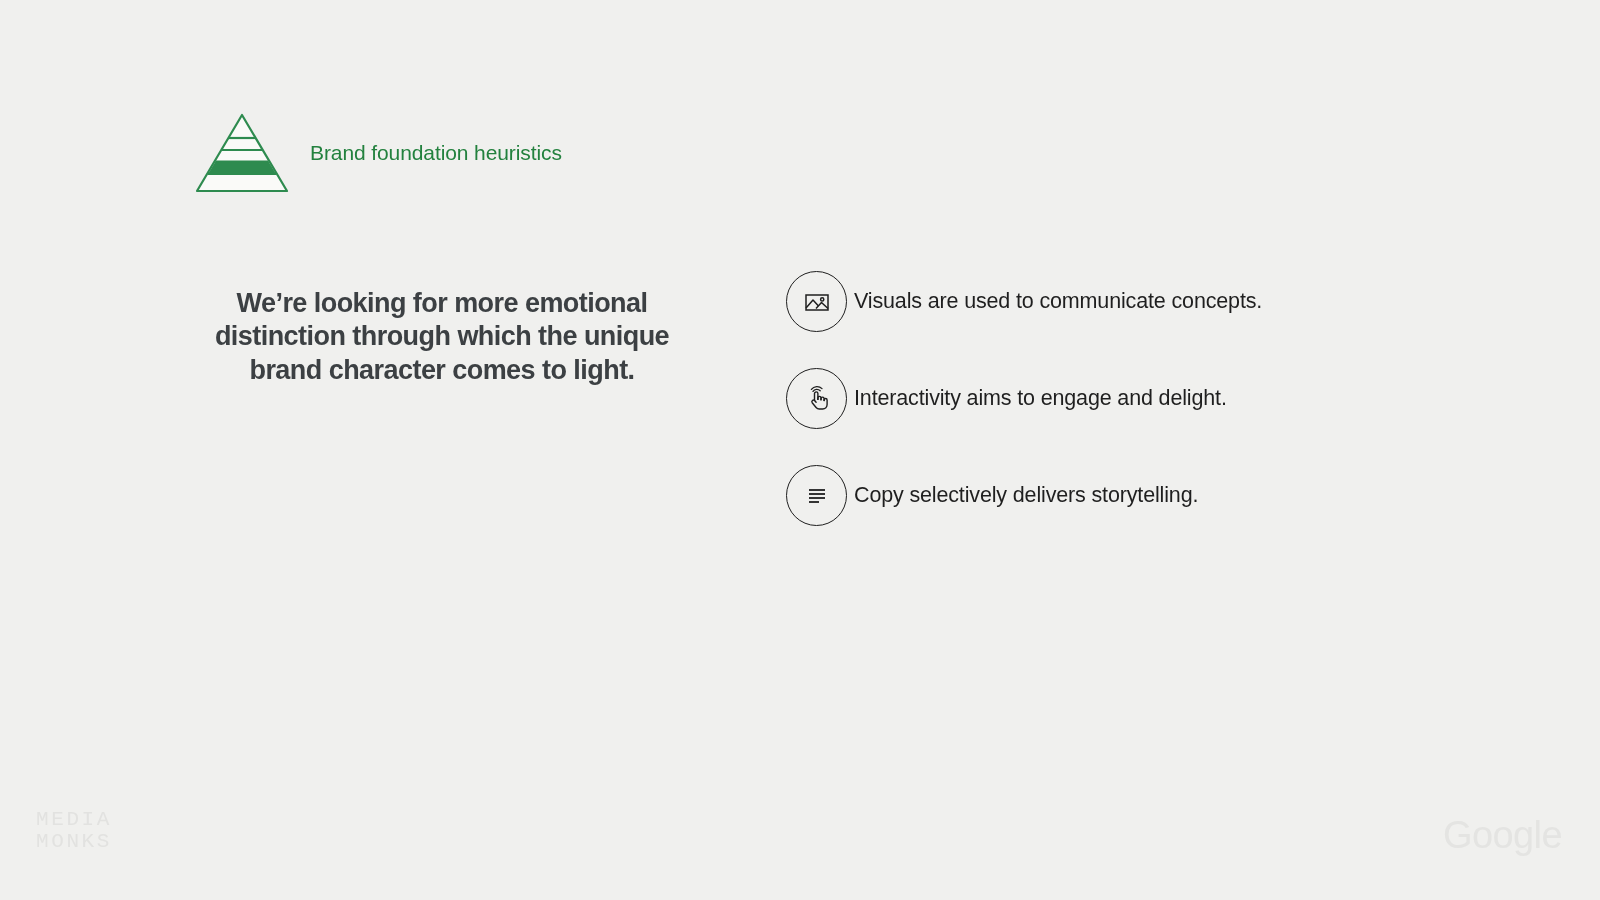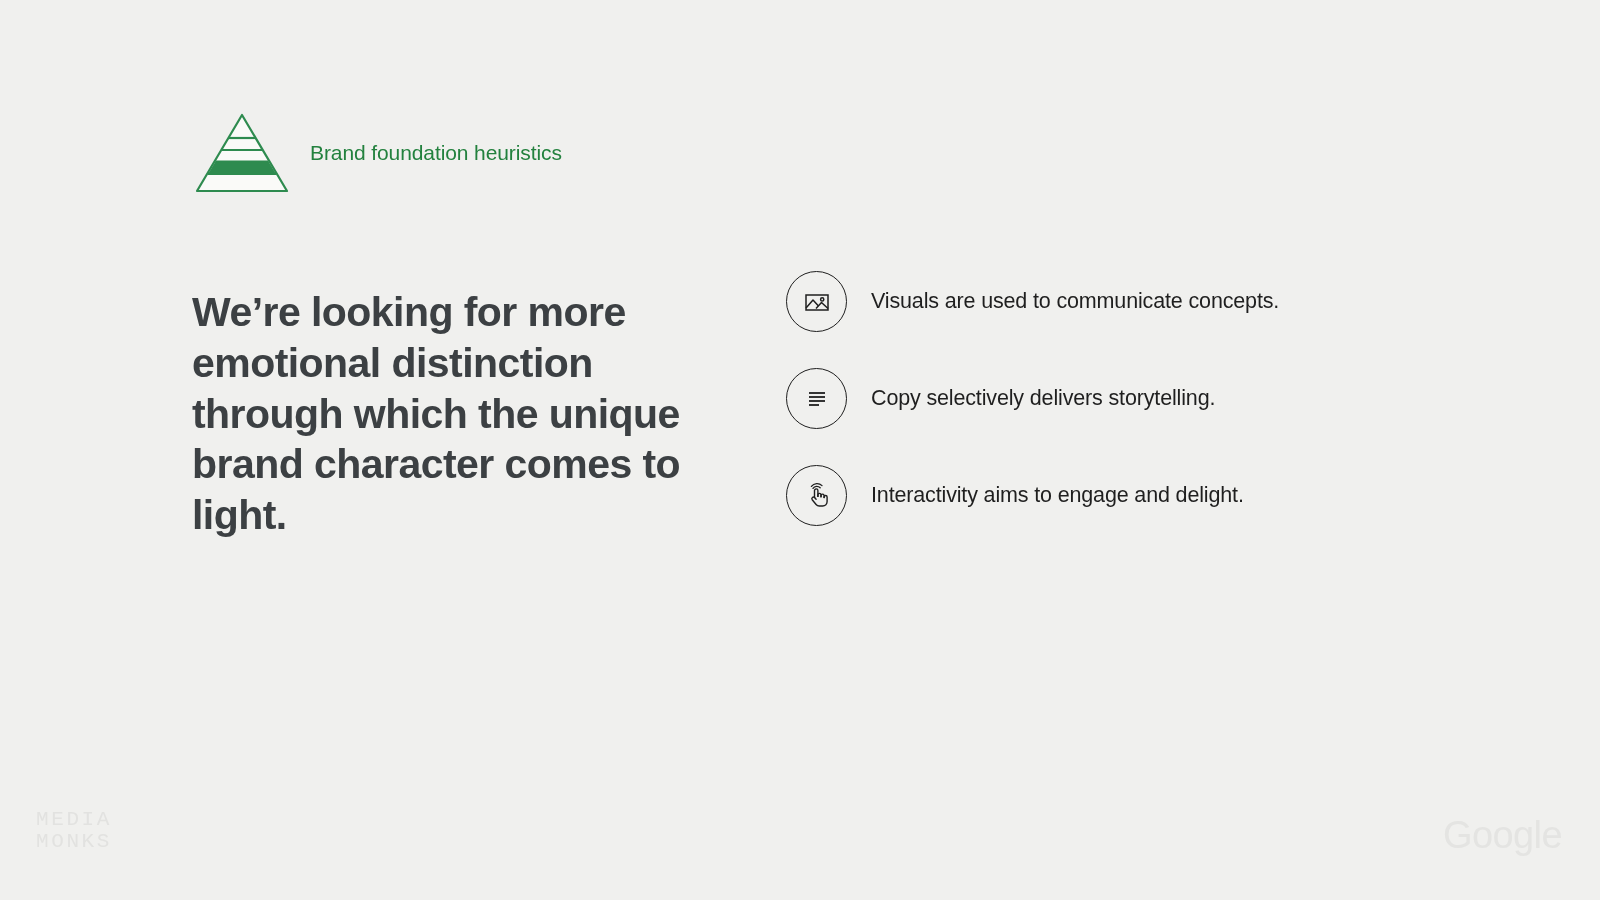--- a/index.html
+++ b/index.html
@@ -14,20 +14,21 @@
     background: #F0F0EE;
     font-family: "Liberation Sans", sans-serif;
     position: relative;
     -webkit-font-smoothing: antialiased;
   }
 
   .slide {
     position: relative;
     width: 1600px;
     height: 900px;
+    text-align: center;
   }
 
   
   .brandmark-row {
     position: absolute;
     left: 194px;
     top: 112px;
     display: flex;
     align-items: center;
   }
@@ -47,41 +48,41 @@
     font-weight: 500;
     white-space: nowrap;
   }
 
   
   .headline {
     position: absolute;
     left: 192px;
     top: 287px;
     width: 500px;
-    font-size: 41px;
+    font-size: 27px;
     line-height: 1.24;
     letter-spacing: -0.55px;
     font-weight: 700;
     color: #3C4043;
   }
 
   
   .heuristics {
     position: absolute;
     left: 786px;
     top: 271px;
     display: flex;
     flex-direction: column;
     gap: 36px;
   }
 
   .heuristic-item {
     display: flex;
     align-items: center;
-    gap: 24px;
+    gap: 7px;
   }
 
   .heuristic-icon-circle {
     width: 61px;
     height: 61px;
     min-width: 61px;
     border: 1.6px solid #1F1F1F;
     border-radius: 50%;
     display: flex;
     align-items: center;
@@ -162,46 +163,46 @@
           <path d="M4 21 L11 13 L16.5 19" stroke-linejoin="round"></path>
           <path d="M14 21.5 L19.5 15.5 L26 21.5" stroke-linejoin="round"></path>
           <circle cx="20.2" cy="12.4" r="1.6"></circle>
         </svg>
       </div>
       <div class="heuristic-text">Visuals are used to communicate concepts.</div>
     </div>
 
     <div class="heuristic-item">
       <div class="heuristic-icon-circle">
+        <svg width="30" height="30" viewBox="0 0 30 30" xmlns="http://www.w3.org/2000/svg" fill="none" stroke="#1F1F1F" stroke-width="1.4" stroke-linecap="round" stroke-linejoin="round">
+
+          <path d="M12.5 16.5 V9.6 a1.7 1.7 0 0 1 3.4 0 V15.4"></path>
+          <path d="M15.9 15.4 v-1.5 a1.55 1.55 0 0 1 3.1 0 V15.8"></path>
+          <path d="M19 15.8 v-1.1 a1.55 1.55 0 0 1 3.1 0 V16.6"></path>
+          <path d="M22.1 16.6 v-0.6 a1.5 1.5 0 0 1 3 0 v4.6 a4.4 4.4 0 0 1 -4.4 4.4 h-3.4 a4.1 4.1 0 0 1 -3.2 -1.5 l-3.9 -4.8 a1.6 1.6 0 0 1 2.4 -2.1 l1.5 1.6"></path>
+
+          <path d="M11 7.4 a4.6 4.6 0 0 1 7.2 -0.6" stroke-width="1.3"></path>
+          <path d="M9.4 5.4 a7 7 0 0 1 10.6 -0.8" stroke-width="1.3"></path>
+        </svg>
+      </div>
+      <div class="heuristic-text">Interactivity aims to engage and delight.</div>
+    </div>
+
+    <div class="heuristic-item">
+      <div class="heuristic-icon-circle">
         <svg width="30" height="30" viewBox="0 0 30 30" xmlns="http://www.w3.org/2000/svg" stroke="#1F1F1F" stroke-width="1.8" stroke-linecap="butt">
           <line x1="7" y1="9" x2="23" y2="9"></line>
           <line x1="7" y1="13" x2="23" y2="13"></line>
           <line x1="7" y1="17" x2="23" y2="17"></line>
           <line x1="7" y1="21" x2="17" y2="21"></line>
         </svg>
       </div>
       <div class="heuristic-text">Copy selectively delivers storytelling.</div>
     </div>
 
-    <div class="heuristic-item">
-      <div class="heuristic-icon-circle">
-        <svg width="30" height="30" viewBox="0 0 30 30" xmlns="http://www.w3.org/2000/svg" fill="none" stroke="#1F1F1F" stroke-width="1.4" stroke-linecap="round" stroke-linejoin="round">
-
-          <path d="M12.5 16.5 V9.6 a1.7 1.7 0 0 1 3.4 0 V15.4"></path>
-          <path d="M15.9 15.4 v-1.5 a1.55 1.55 0 0 1 3.1 0 V15.8"></path>
-          <path d="M19 15.8 v-1.1 a1.55 1.55 0 0 1 3.1 0 V16.6"></path>
-          <path d="M22.1 16.6 v-0.6 a1.5 1.5 0 0 1 3 0 v4.6 a4.4 4.4 0 0 1 -4.4 4.4 h-3.4 a4.1 4.1 0 0 1 -3.2 -1.5 l-3.9 -4.8 a1.6 1.6 0 0 1 2.4 -2.1 l1.5 1.6"></path>
-
-          <path d="M11 7.4 a4.6 4.6 0 0 1 7.2 -0.6" stroke-width="1.3"></path>
-          <path d="M9.4 5.4 a7 7 0 0 1 10.6 -0.8" stroke-width="1.3"></path>
-        </svg>
-      </div>
-      <div class="heuristic-text">Interactivity aims to engage and delight.</div>
-    </div>
-
 
 
   </div>
 
   <div class="footer-left-logo">
     <span>MEDIA</span>
     <span>MONKS</span>
   </div>
 
   <div class="footer-right-logo">Google</div>

